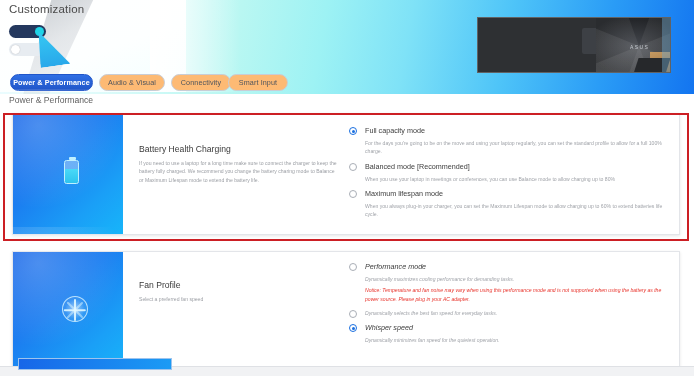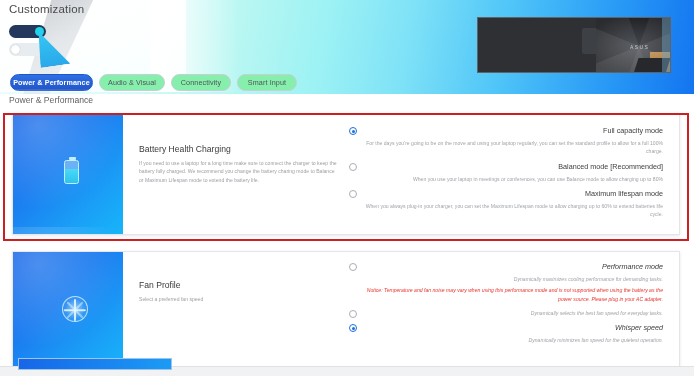--- a/index.html
+++ b/index.html
@@ -75,30 +75,30 @@
   #cam .desk{ position:absolute; left:172px; top:34px; width:34px; height:22px; background:linear-gradient(160deg,#c59a62,#8d6335); }
   #cam .kbd{ position:absolute; left:158px; top:40px; width:32px; height:16px; background:#26282b; transform:skewX(-18deg); }
   #cam .right-edge{ position:absolute; right:0; top:0; width:8px; height:56px; background:#6fa5c8; opacity:.45; }
 
   
   #tabs{ position:absolute; left:0; top:74px; width:694px; height:20px; }
   .pill{
     position:absolute; top:0; height:17px; border-radius:9px;
     display:flex; align-items:center; justify-content:center;
     font-size:7.2px; letter-spacing:.1px; white-space:nowrap;
-    background:#86efac; border:1px solid #c8cdd6; color:#4f545c;
+    background:#fdba74; border:1px solid #c8cdd6; color:#4f545c;
   }
   .pill.active{
     background:linear-gradient(180deg,#2f6fe4 0%,#2156c9 100%);
     border-color:#2156c9; color:#ffffff; font-weight:bold;
   }
   #pill0{ left:10px; width:83px; }
   #pill1{ left:99px; width:66px; }
   #pill2{ left:171px; width:60px; }
-  #pill3{ left:237px; width:60px; }
+  #pill3{ left:228px; width:60px; }
 
   
   #content{ position:absolute; left:0; top:94px; width:694px; height:282px; background:#ffffff; }
   #section-title{
     position:absolute; left:9px; top:1px; font-size:8.6px; color:#4a4a4a;
   }
 
   .card{
     position:absolute; left:12px; width:668px;
     background:#ffffff;
@@ -139,21 +139,21 @@
   }
   .fan-ico .bl.b2{ transform:rotate(90deg); }
   .fan-ico .bl.b3{ transform:rotate(45deg); opacity:.55; }
   .fan-ico .bl.b4{ transform:rotate(-45deg); opacity:.55; }
 
   .card-left{ width:225px; flex:0 0 225px; padding:30px 10px 0 16px; }
   .card-title{ font-size:8.6px; color:#3a3a3a; margin-bottom:5px; }
   .card-desc{ font-size:5.1px; color:#9b9ea4; line-height:1.62; }
   #card-fan .card-left{ padding-top:28px; }
 
-  .card-right{ flex:1; padding:12px 16px 0 0; position:relative;text-align:right; }
+  .card-right{ flex:1; padding:12px 16px 0 0; position:relative; }
   #card-battery .card-right{ padding-top:12px; }
   #card-fan .card-right{ padding-top:10px;font-style:italic; }
 
   .opt{ position:relative; padding-left:17px; margin-bottom:6px; }
   .radio{
     position:absolute; left:1px; top:1px; width:8px; height:8px;
     border-radius:50%; border:1px solid #a9aeb6; background:#ffffff;
   }
   .radio.on{ border-color:#1a6fe0; }
   .radio.on:after{

